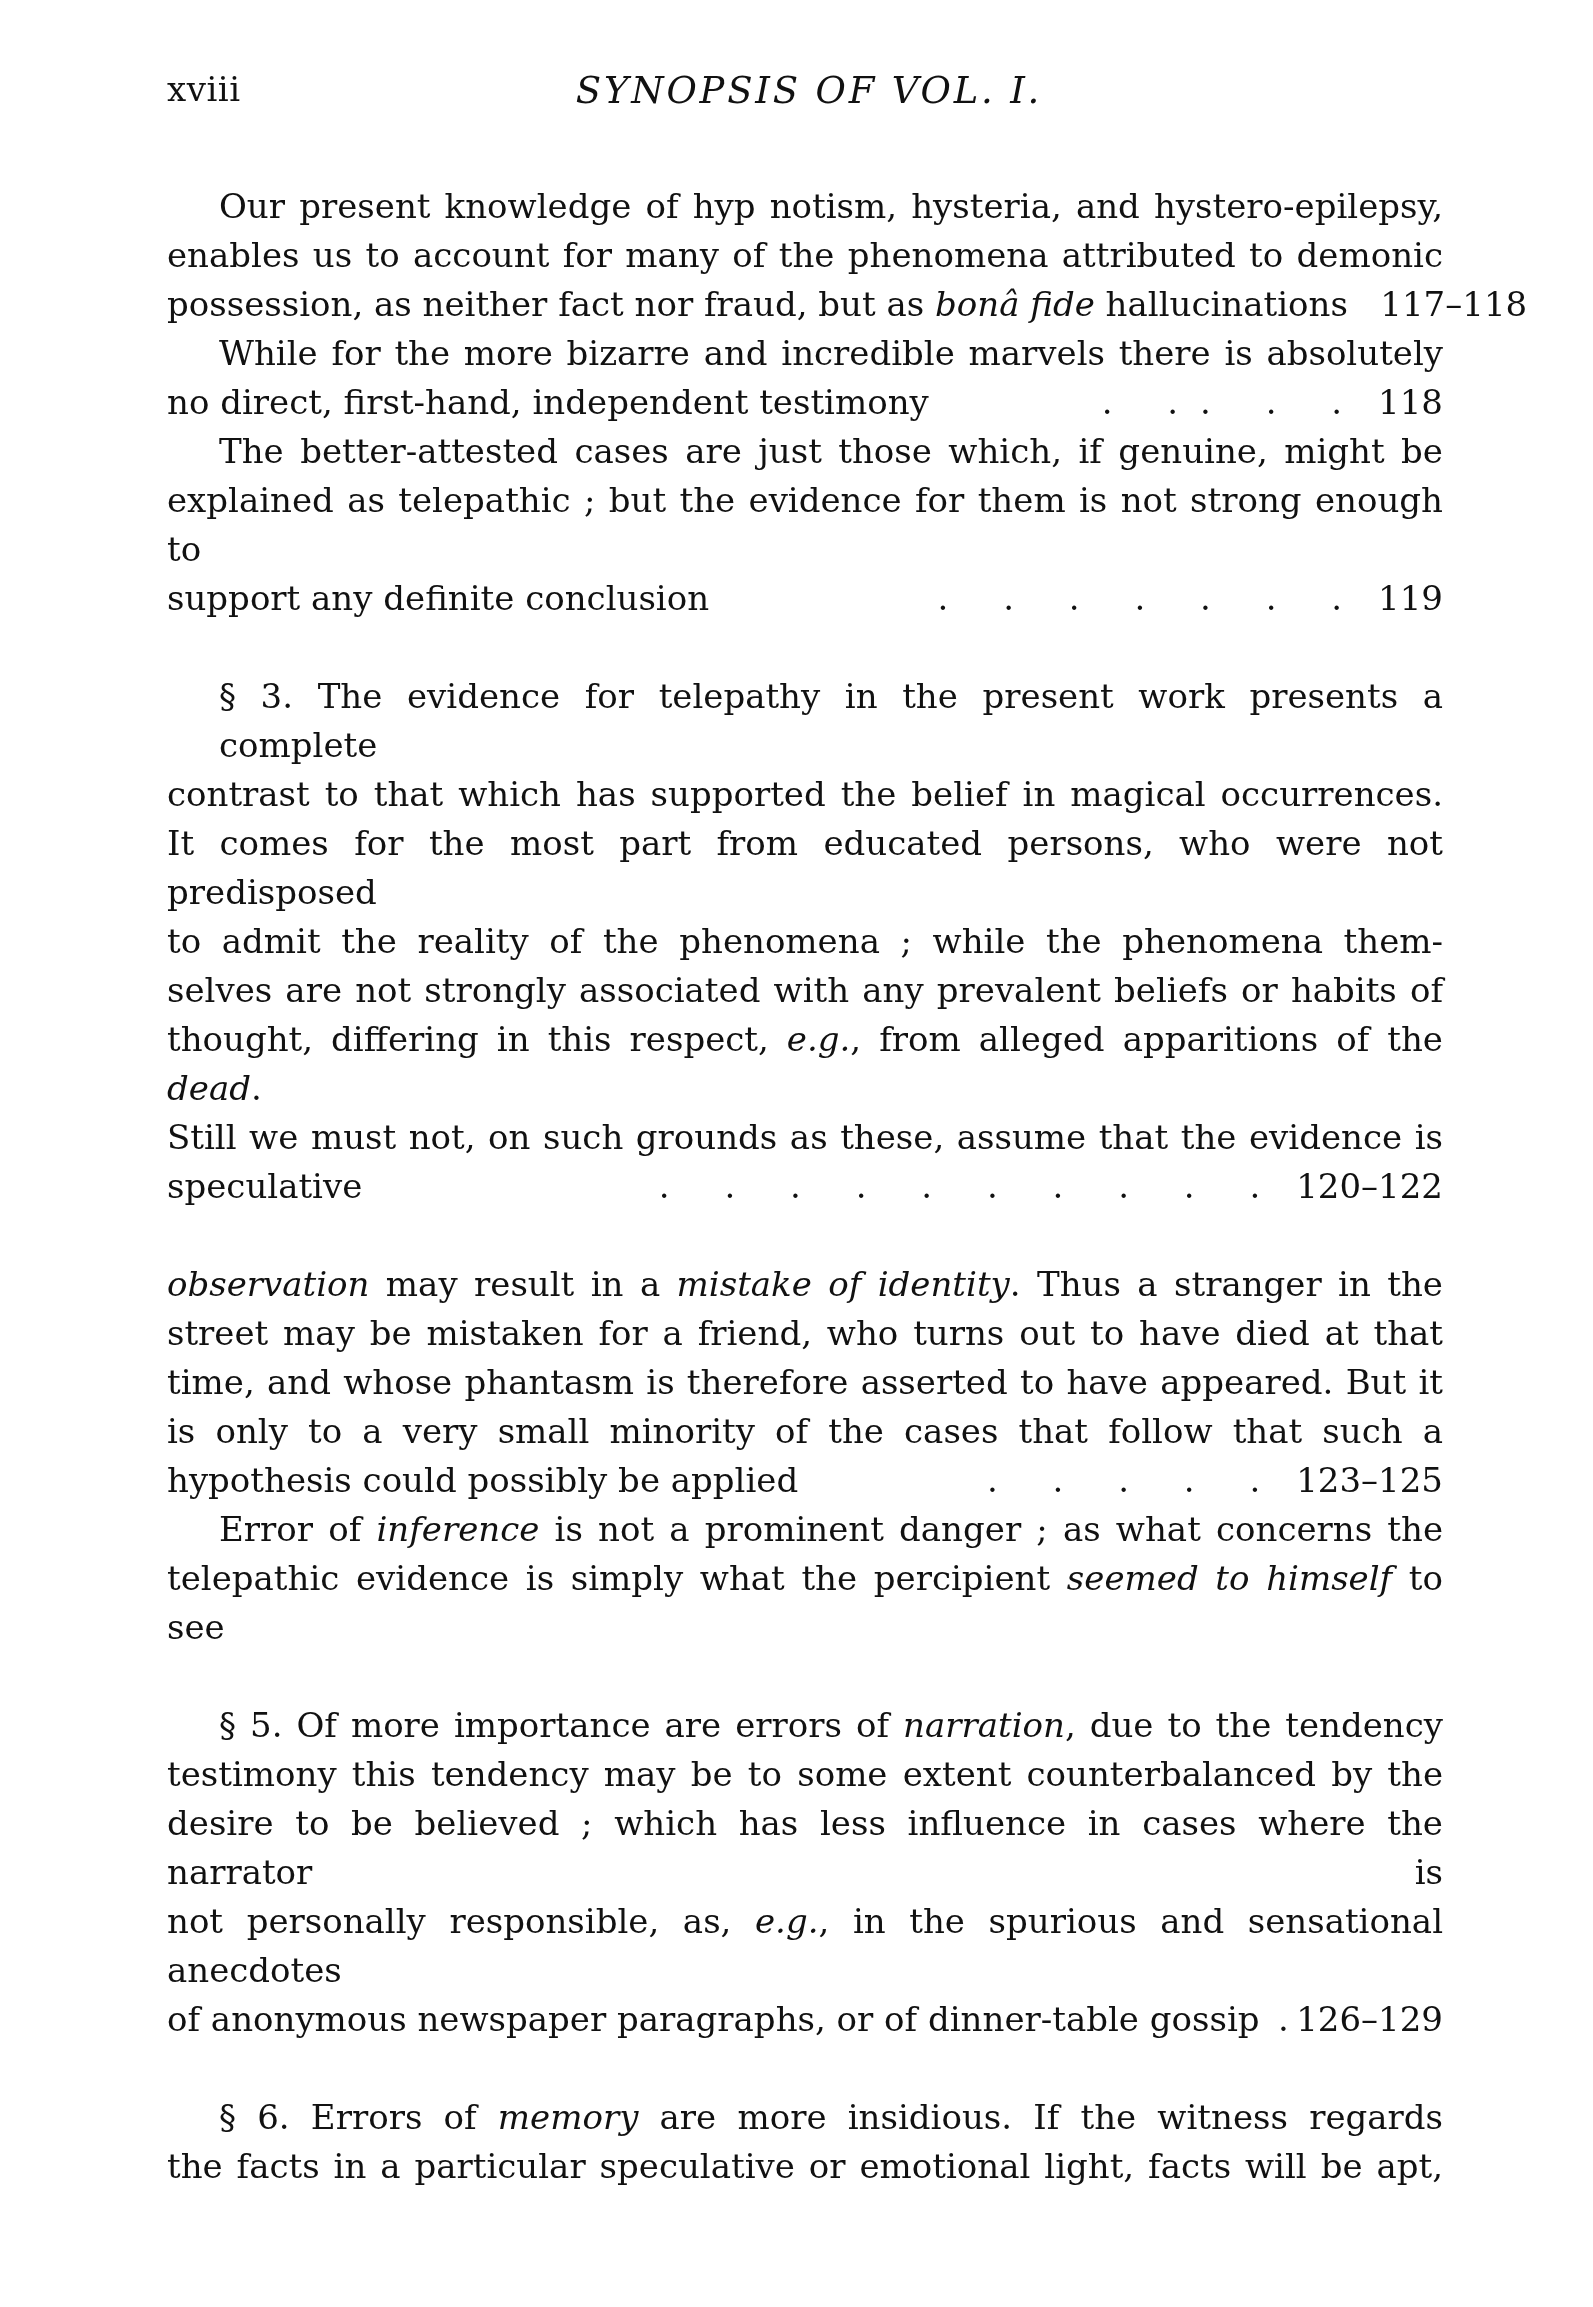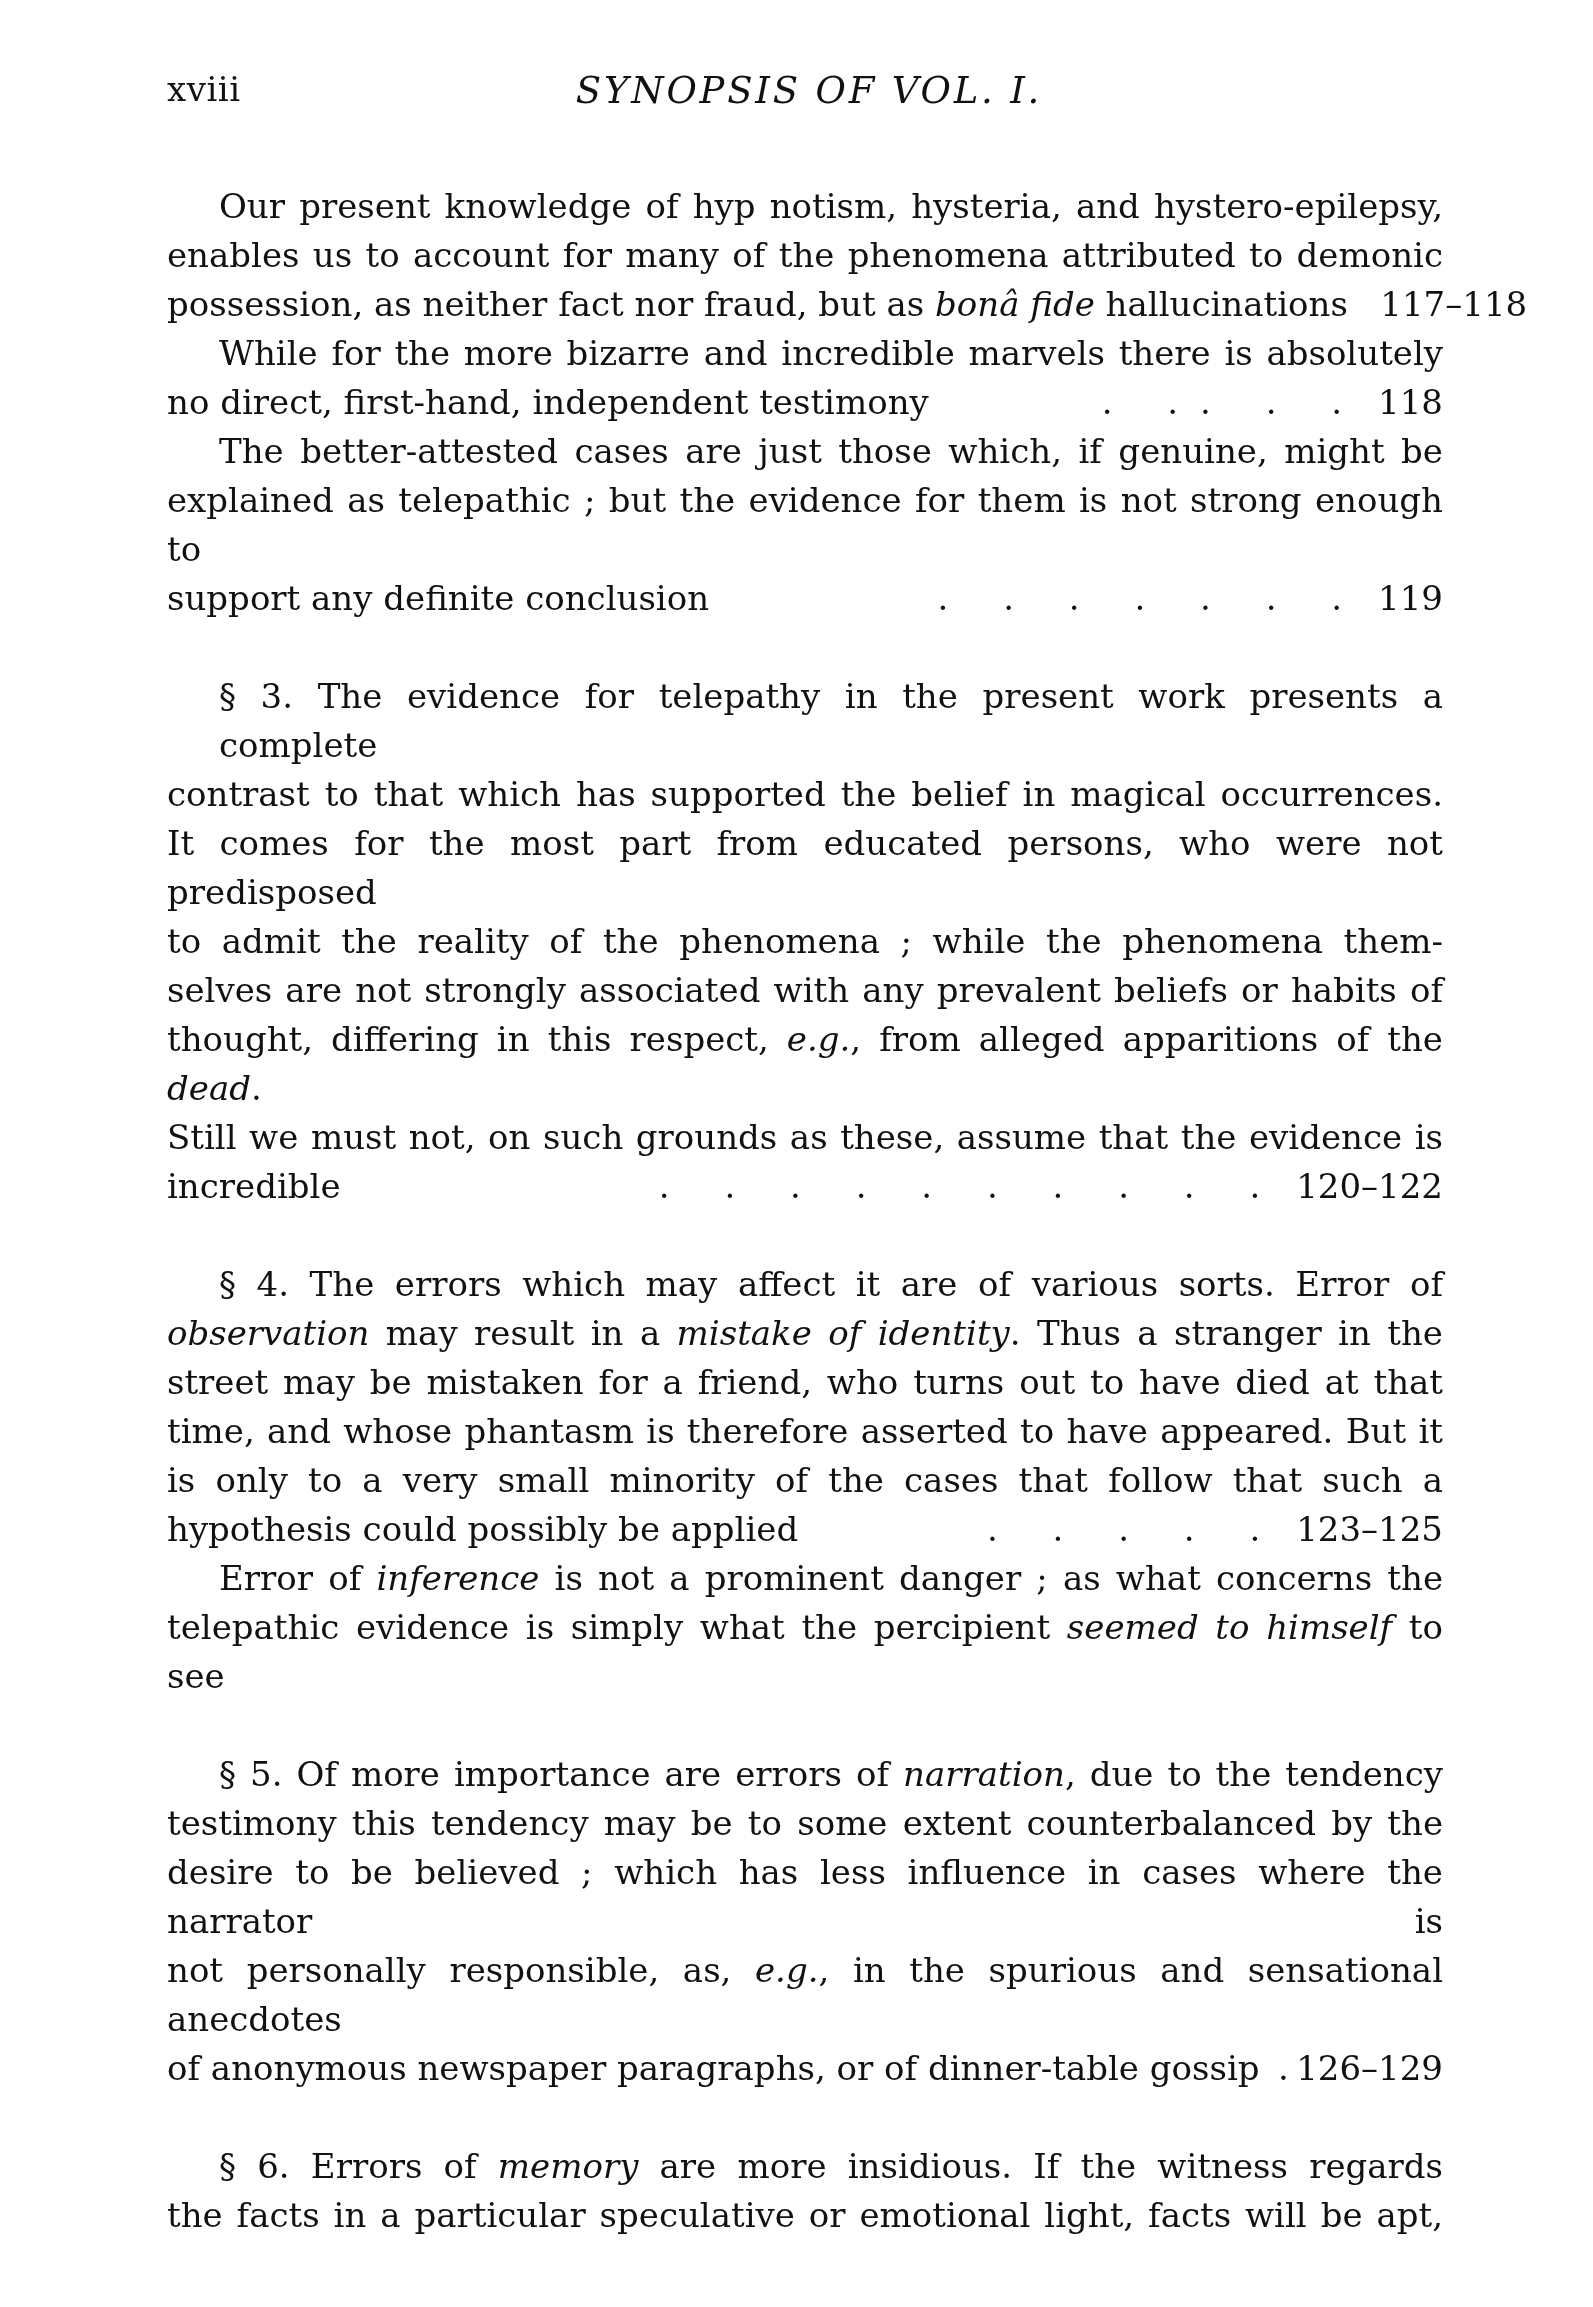--- a/index.html
+++ b/index.html
@@ -66,30 +66,29 @@
 
     <div class="para">
       <div class="line just indent"><span>§ 3.</span> <span>The evidence for telepathy in the present work presents a complete</span></div>
       <div class="line just">contrast to that which has supported the belief in magical occurrences.</div>
       <div class="line just">It comes for the most part from educated persons, who were not predisposed</div>
       <div class="line just">to admit the reality of the phenomena ; while the phenomena them-</div>
       <div class="line just">selves are not strongly associated with any prevalent beliefs or habits of</div>
       <div class="line just"><span>thought, differing in this respect, </span><i>e.g.</i><span>, from alleged apparitions of the </span><i>dead</i><span>.</span></div>
       <div class="line just">Still we must not, on such grounds as these, assume that the evidence is</div>
       <div class="entry-last">
-        <span>incredible</span>
+        <span>speculative</span>
         <span class="leader">. . . . . . . . . .</span>
         <span class="pages">120–122</span>
       </div>
     </div>
 
     <div class="gap"></div>
 
     <div class="para">
-      <div class="line just indent"><span>§ 4.</span> <span>The errors which may affect it are of various sorts. Error of</span></div>
       <div class="line just"><i>observation</i><span> may result in a </span><i>mistake of identity</i><span>. Thus a stranger in the</span></div>
       <div class="line just">street may be mistaken for a friend, who turns out to have died at that</div>
       <div class="line just">time, and whose phantasm is therefore asserted to have appeared. But it</div>
       <div class="line just">is only to a very small minority of the cases that follow that such a</div>
       <div class="entry-last">
         <span>hypothesis could possibly be applied</span>
         <span class="leader">. . . . .</span>
         <span class="pages">123–125</span>
       </div>
     </div>

